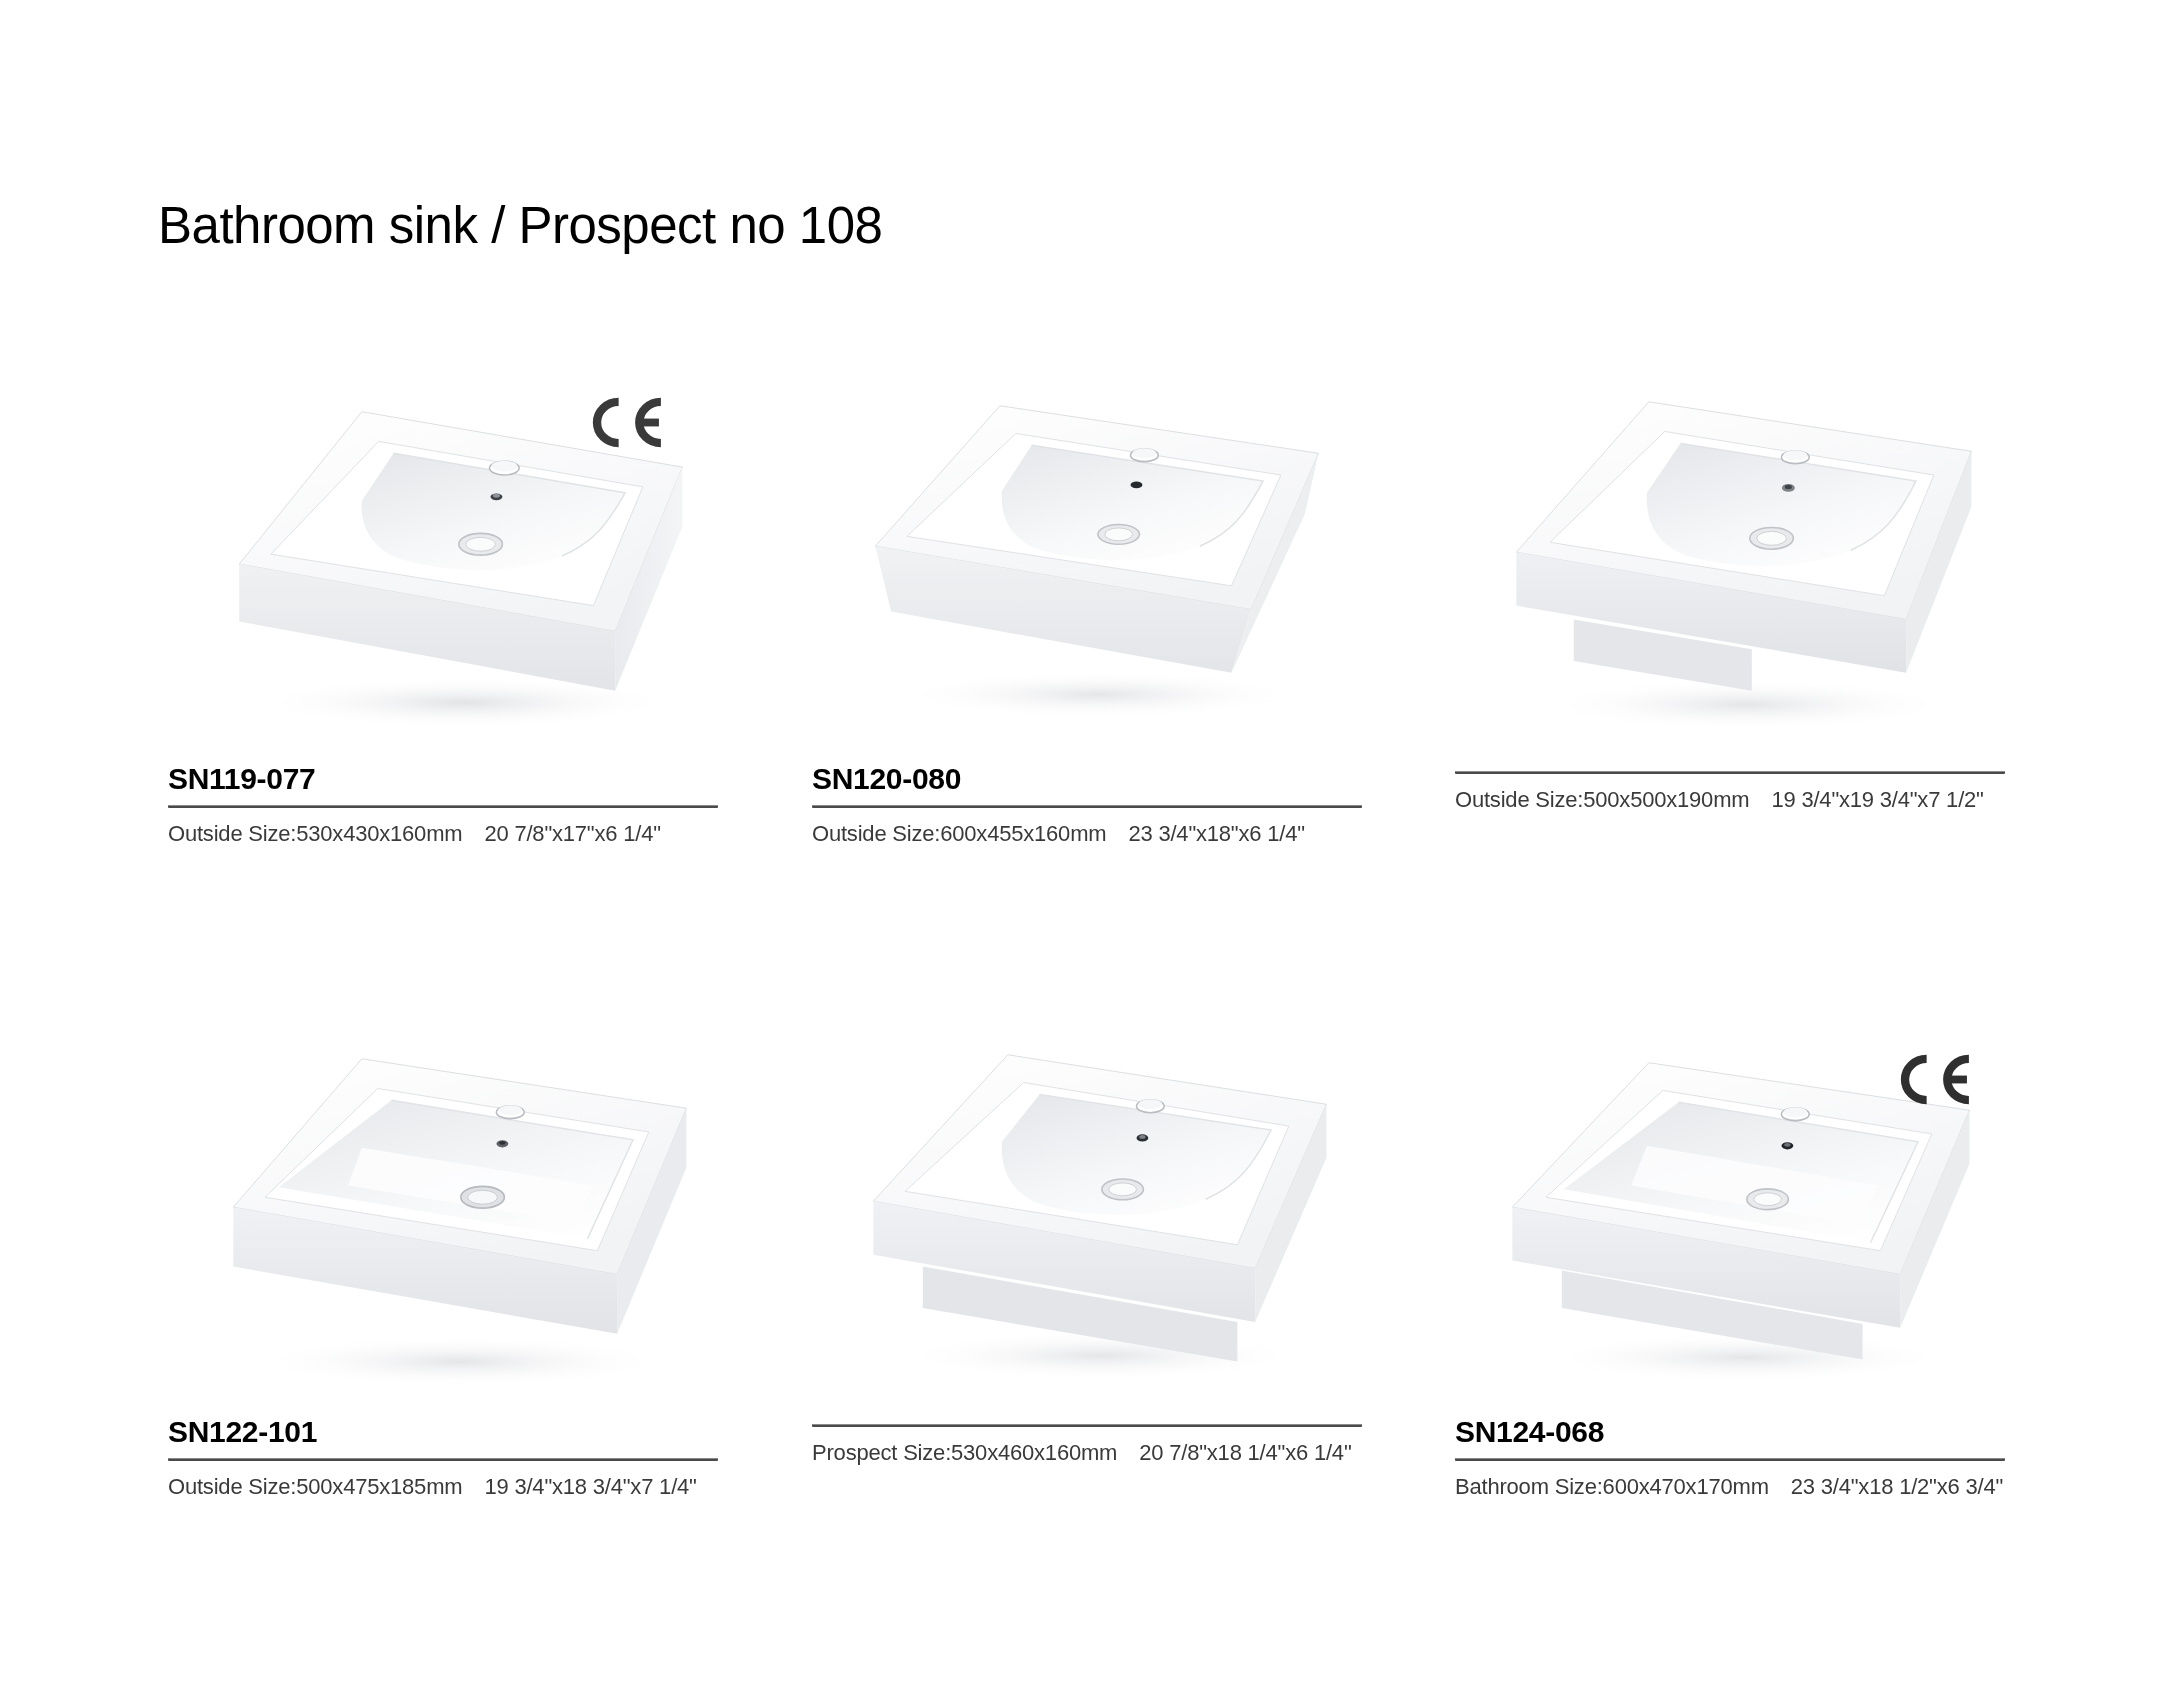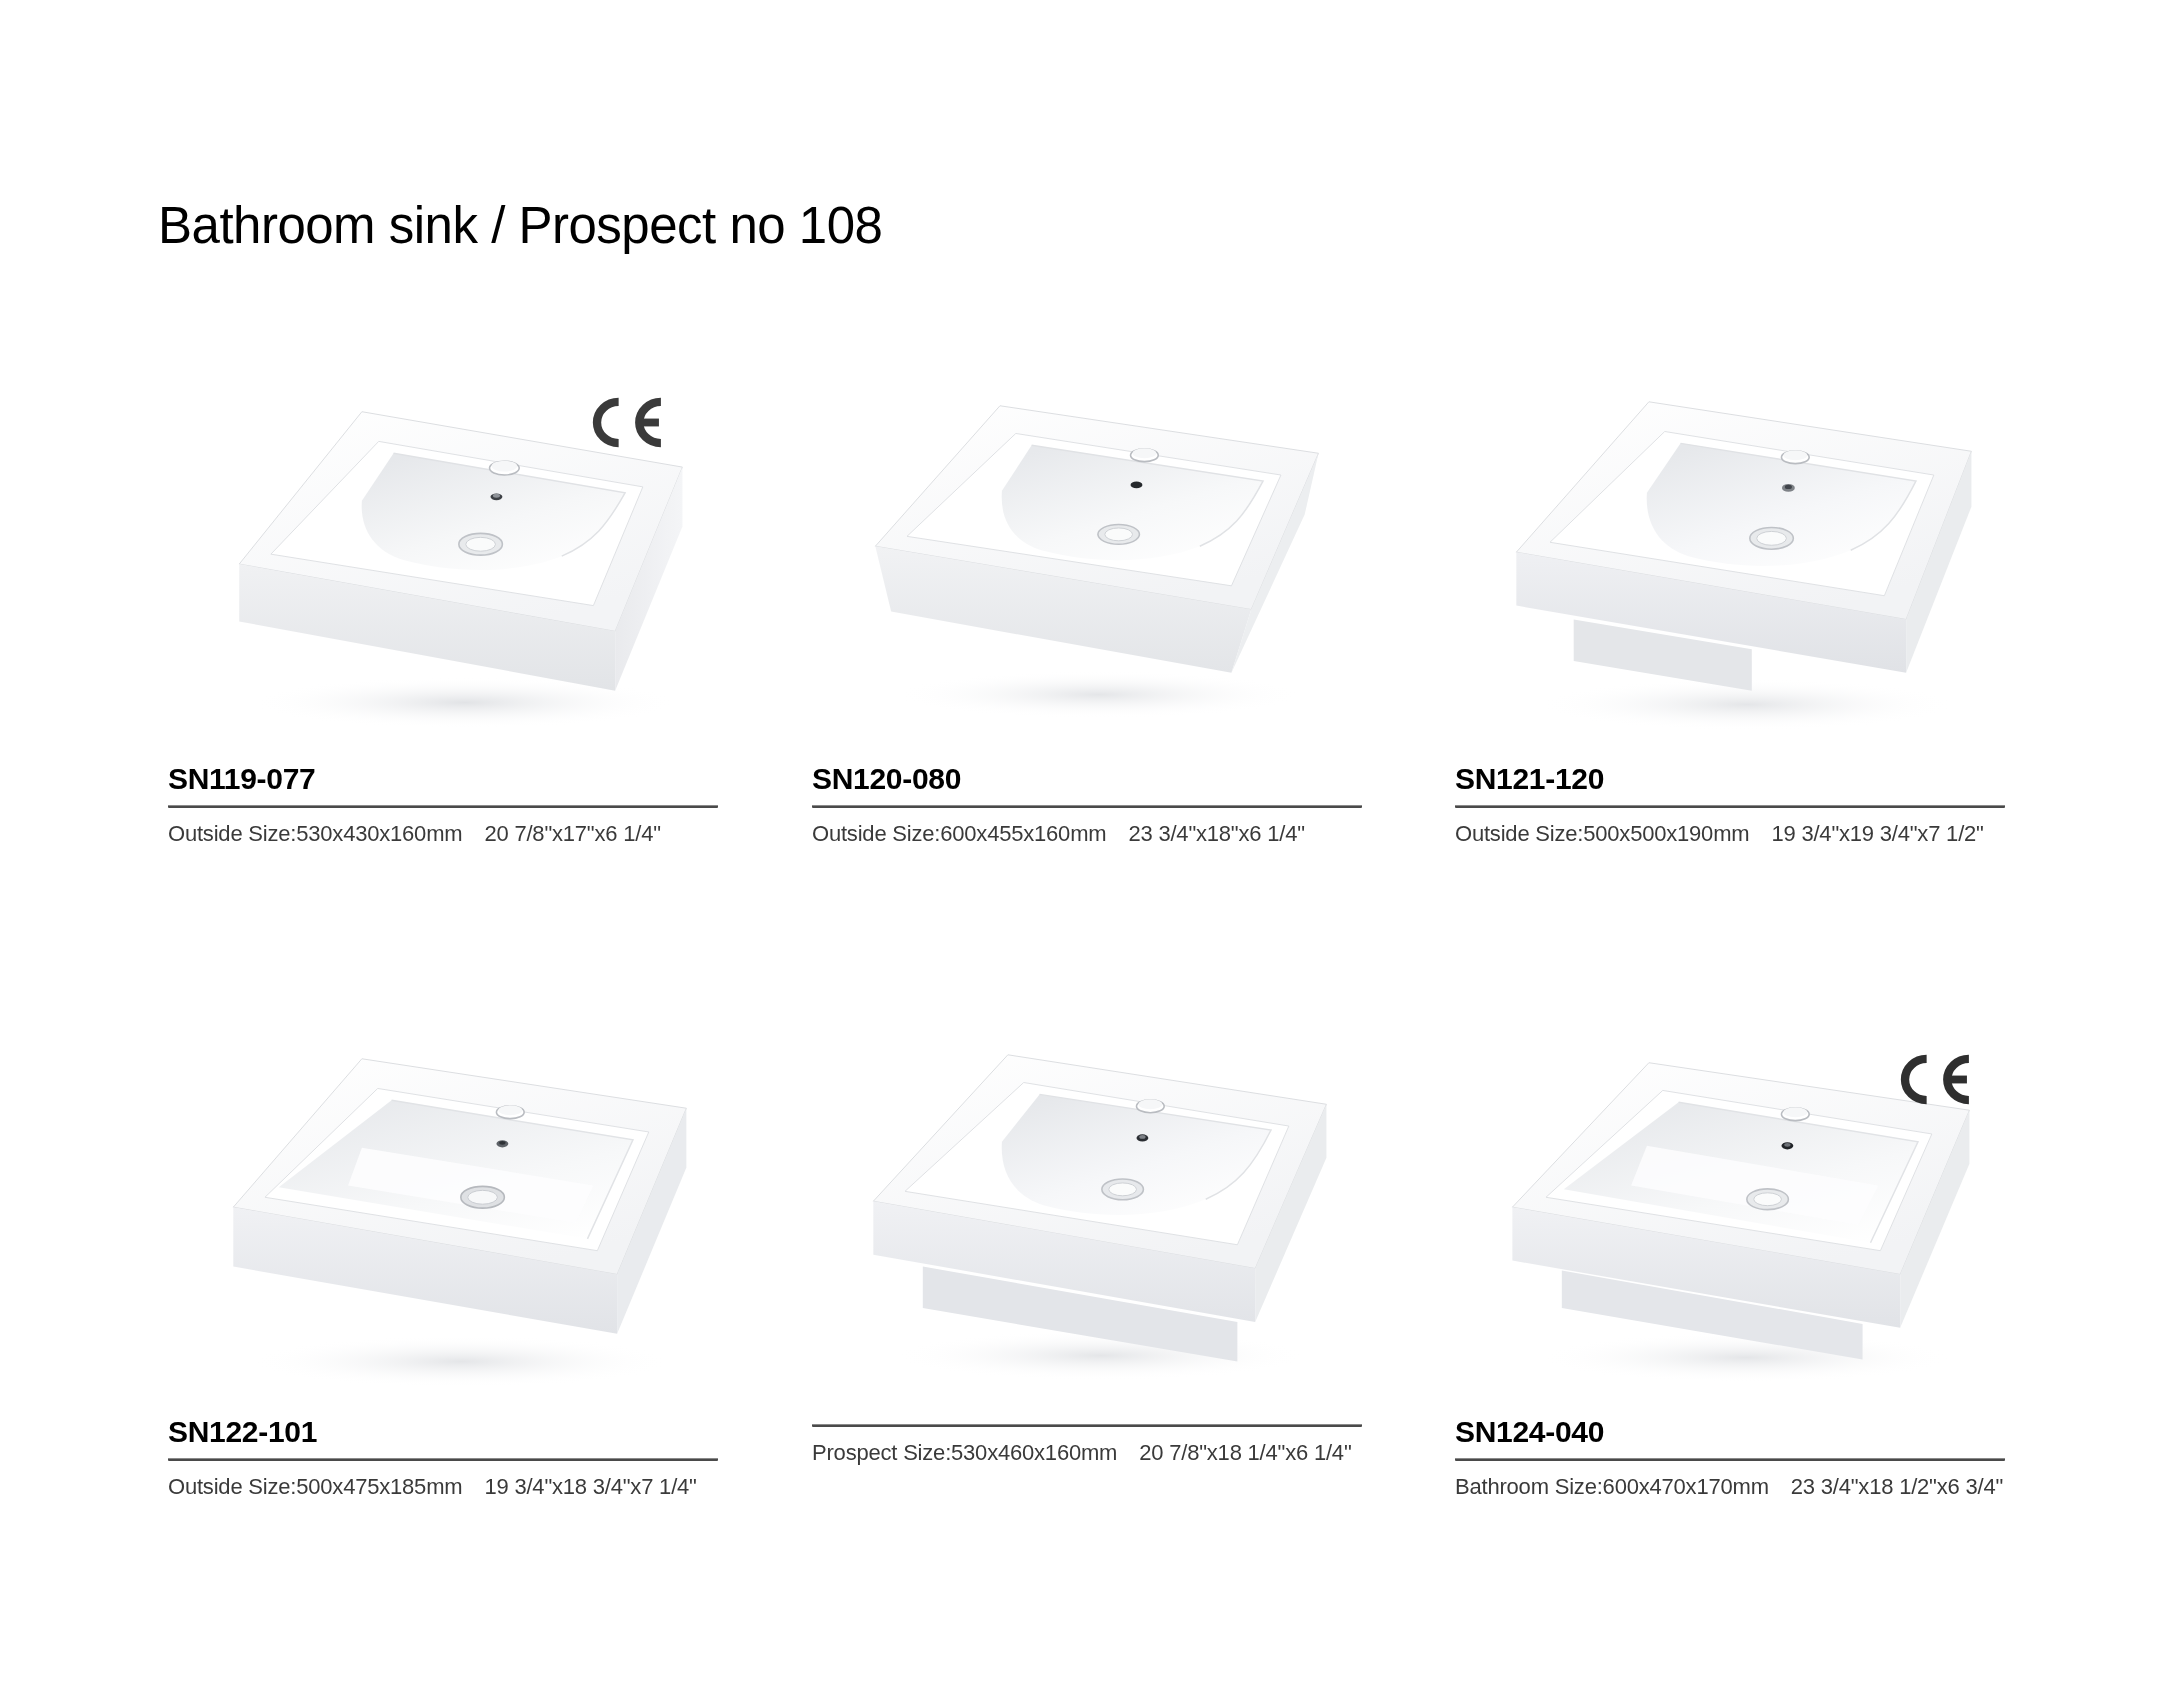--- a/index.html
+++ b/index.html
@@ -243,21 +243,20 @@
           <path d="M228 68 L466 106 C448 142 432 162 400 176 C352 196 288 196 236 182 C204 172 192 146 194 118 Z" fill="url(#g2bowl)"></path>
           <path d="M228 68 L466 106 C448 142 432 162 400 176" fill="none" stroke="#e0e2e5" stroke-width="1.5"></path>
           <ellipse cx="344" cy="82" rx="14" ry="6.5" fill="#ffffff" stroke="#b9bcc1" stroke-width="1.6"></ellipse>
           <ellipse cx="344" cy="80" rx="12" ry="5" fill="#f6f7f8"></ellipse>
           <ellipse cx="337" cy="113" rx="6.5" ry="4" fill="#7e8287"></ellipse>
           <ellipse cx="337" cy="112" rx="3.6" ry="2.2" fill="#40444a"></ellipse>
           <ellipse cx="320" cy="164" rx="22" ry="11" fill="#e8eaec" stroke="#bfc2c7" stroke-width="1.6"></ellipse>
           <ellipse cx="320" cy="164" rx="15" ry="7" fill="#fafbfb" stroke="#cdd0d4" stroke-width="1"></ellipse>
         </svg>
       </div>
-      <div class="code">SN121-120</div>
       <div class="rule">
           <span class="rule-inner"></span>
         </div>
       <div class="size">
         <span>Outside Size:500x500x190mm</span><span class="imperial">19 3/4"x19 3/4"x7 1/2"</span>
       </div>
     </div>
 
   </div>
 
@@ -395,21 +394,21 @@
           <ellipse cx="316" cy="172" rx="14" ry="6.5" fill="#fafbfb" stroke="#cdd0d4" stroke-width="1"></ellipse>
         </svg>
         <div class="ce-mark" style="right:36px; top:22px;">
           <svg viewBox="0 0 78 58" xmlns="http://www.w3.org/2000/svg">
             <path d="M31 8 A22 21 0 1 0 31 50" fill="none" stroke="#2f2f2f" stroke-width="8.5" stroke-linecap="butt"></path>
             <path d="M74 8 A22 21 0 1 0 74 50" fill="none" stroke="#2f2f2f" stroke-width="8.5" stroke-linecap="butt"></path>
             <rect x="52" y="25" width="20" height="8" fill="#2f2f2f"></rect>
           </svg>
         </div>
       </div>
-      <div class="code">SN124-040</div>
+      <div class="code">SN124-068</div>
       <div class="rule">
           <span class="rule-inner"></span>
         </div>
       <div class="size">
         <span>Bathroom Size:600x470x170mm</span><span class="imperial">23 3/4"x18 1/2"x6 3/4"</span>
       </div>
     </div>
 
   </div>
 </div>

